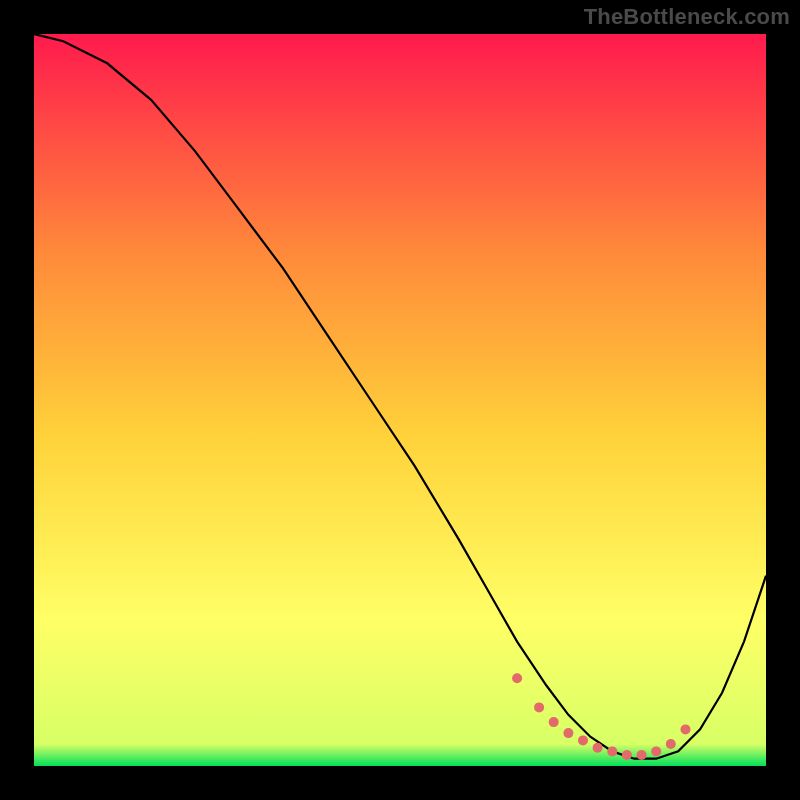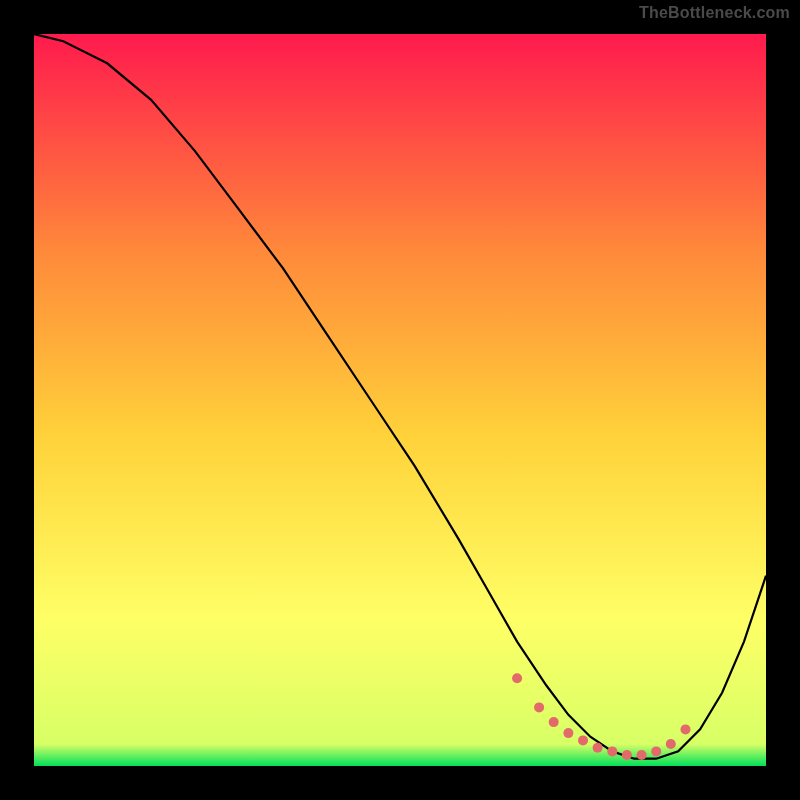--- a/index.html
+++ b/index.html
@@ -15,21 +15,21 @@
     position: relative;
     width: 800px;
     height: 800px;
     background: #000;
   }
   .watermark {
     position: absolute;
     top: 4px;
     right: 10px;
     color: #4a4a4a;
-    font-size: 16px;
+    font-size: 22px;
     font-weight: bold;
     letter-spacing: 0.2px;
     user-select: none;
   }
   .plot {
     position: absolute;
     left: 34px;
     top: 34px;
     width: 732px;
     height: 732px;

